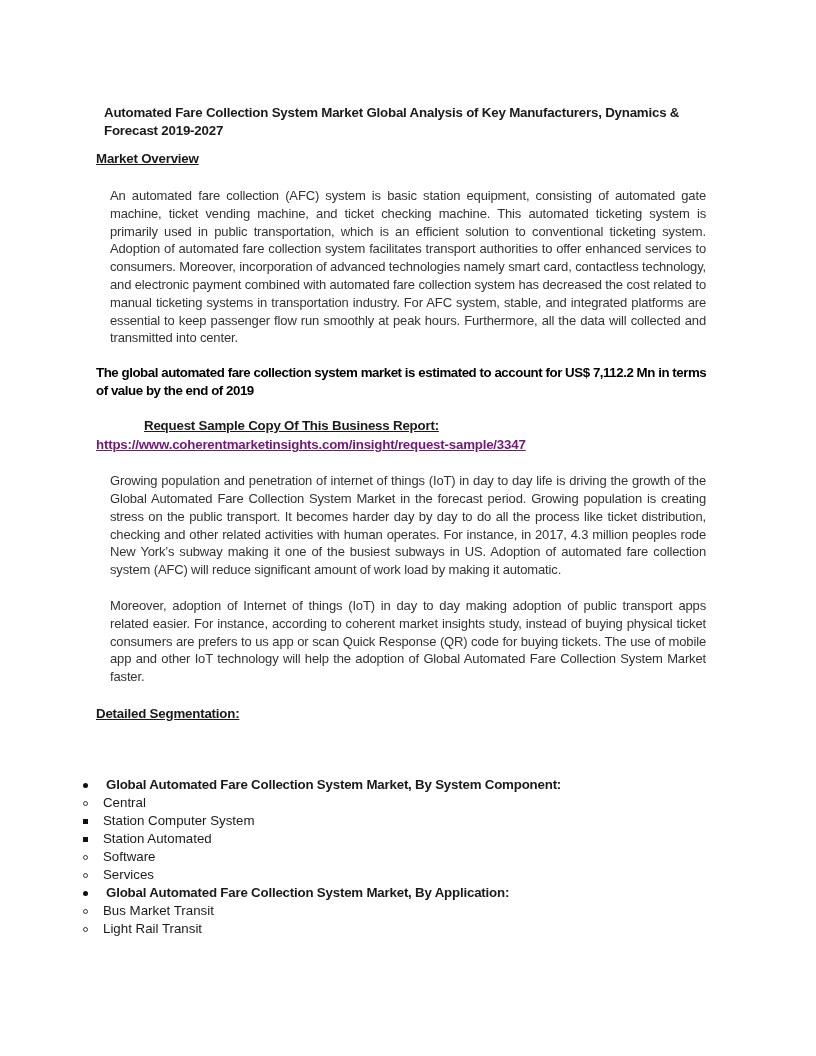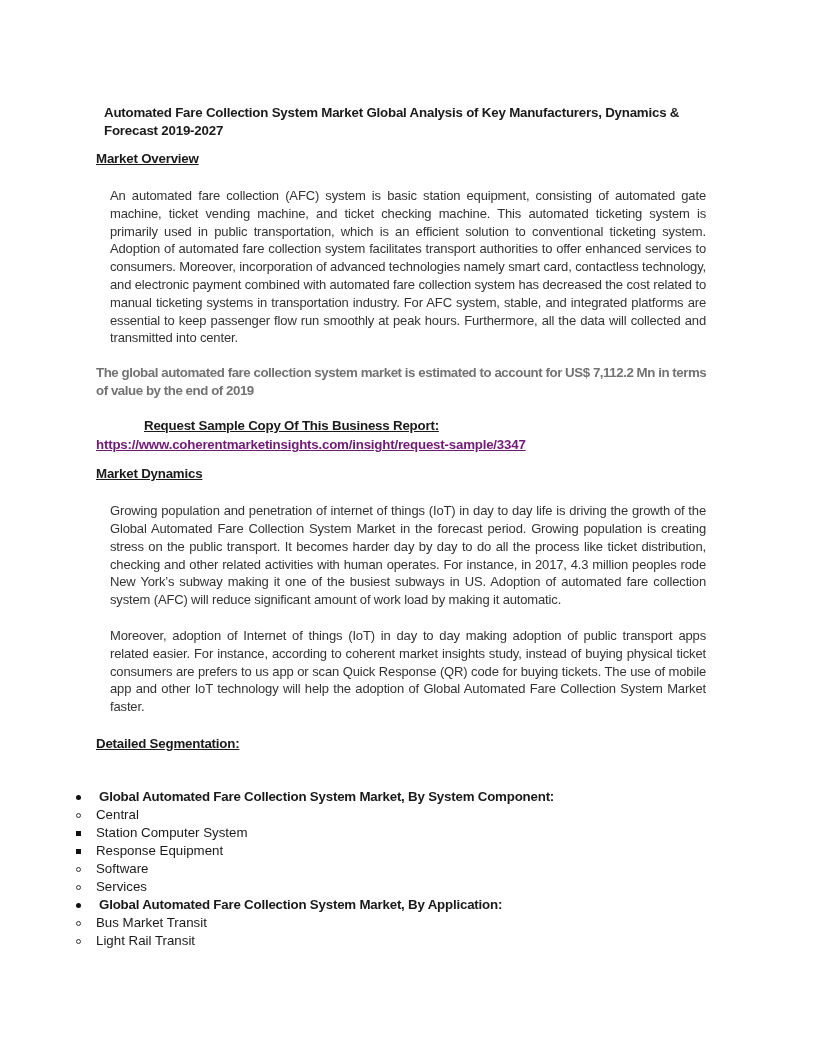--- a/index.html
+++ b/index.html
@@ -2,23 +2,23 @@
 <html><head>
 <meta charset="utf-8">
 <style>
   html, body { margin: 0; padding: 0; background: #ffffff; }
   body { width: 816px; height: 1056px; position: relative; overflow: hidden;
          font-family: "Liberation Sans", "DejaVu Sans", sans-serif; color: #1a1a1a; }
   .page { position: absolute; left: 96px; top: 96px; width: 624px; }
   .title { font-weight: bold; font-size: 13.3px; line-height: 18px; margin: 8px; letter-spacing: -0.2px; }
   .heading { font-weight: bold; font-size: 13.3px; line-height: 18px; margin: 0; letter-spacing: -0.2px; text-decoration: underline; }
   .para { font-size: 13px; line-height: 17.8px; text-align: justify; margin: 14px; color: #333; letter-spacing: -0.15px; }
-  .bold-para { font-weight: bold; font-size: 13.3px; line-height: 18px; margin: 0; color: #737373; letter-spacing: -0.45px; }
+  .bold-para { font-weight: bold; font-size: 13.3px; line-height: 18px; margin: 0; color: #000000; letter-spacing: -0.45px; }
   a.link { color: #701a75; text-decoration: underline; font-weight: bold; font-size: 13.3px; letter-spacing: -0.2px; }
-  .list { position: absolute; left: 0; width: 720px; margin-top: 12px; }
+  .list { position: absolute; left: 7px; width: 720px; }
   .li { position: relative; height: 18px; line-height: 18px; font-size: 13.3px; }
   .li .bullet { position: absolute; left: 72px; top: 0; width: 12px; text-align: center; color: #111; }
   .li .text { position: absolute; left: 96px; top: 0; white-space: nowrap; }
   .li.lvl0 .text { left: 99px; font-weight: bold; letter-spacing: -0.2px; }
   .sq { display: inline-block; width: 5px; height: 5px; background: #111; vertical-align: middle; }
   .dot { display: inline-block; width: 5px; height: 5px; border-radius: 50%; background: #111; vertical-align: middle; }
   .circ { display: inline-block; width: 5px; height: 5px; border-radius: 50%; border: 1px solid #333; vertical-align: middle; box-sizing: border-box; }
 </style>
 </head>
 <body>
@@ -28,21 +28,20 @@
 
   <h2 class="heading" style="margin-top:10px;">Market Overview</h2>
 
   <p class="para" style="margin-top:19px;">An automated fare collection (AFC) system is basic station equipment, consisting of automated gate machine, ticket vending machine, and ticket checking machine. This automated ticketing system is primarily used in public transportation, which is an efficient solution to conventional ticketing system. Adoption of automated fare collection system facilitates transport authorities to offer enhanced services to consumers. Moreover, incorporation of advanced technologies namely smart card, contactless technology, and electronic payment combined with automated fare collection system has decreased the cost related to manual ticketing systems in transportation industry. For AFC system, stable, and integrated platforms are essential to keep passenger flow run smoothly at peak hours. Furthermore, all the data will collected and transmitted into center.</p>
 
   <p class="bold-para" style="margin-top:17px;">The global automated fare collection system market is estimated to account for US$ 7,112.2 Mn in terms of value by the end of 2019</p>
 
   <p class="heading" style="margin-top:17px;padding-left:48px;">Request Sample Copy Of This Business Report:</p>
   <a class="link" href="#">https://www.coherentmarketinsights.com/insight/request-sample/3347</a>
 
-  <h2 class="heading" style="margin-top:12px;">Market Dynamics</h2>
 
   <p class="para" style="margin-top:19px;">Growing population and penetration of internet of things (IoT) in day to day life is driving the growth of the Global Automated Fare Collection System Market in the forecast period. Growing population is creating stress on the public transport. It becomes harder day by day to do all the process like ticket distribution, checking and other related activities with human operates. For instance, in 2017, 4.3 million peoples rode New York’s subway making it one of the busiest subways in US. Adoption of automated fare collection system (AFC) will reduce significant amount of work load by making it automatic.</p>
 
   <p class="para" style="margin-top:18px;">Moreover, adoption of Internet of things (IoT) in day to day making adoption of public transport apps related easier. For instance, according to coherent market insights study, instead of buying physical ticket consumers are prefers to us app or scan Quick Response (QR) code for buying tickets. The use of mobile app and other IoT technology will help the adoption of Global Automated Fare Collection System Market faster.</p>
 
   <h2 class="heading" style="margin-top:19px;">Detailed Segmentation:</h2>
 </div>
 
 <div class="list" style="top:776px;">
   <div class="li lvl0">
@@ -52,21 +51,21 @@
   <div class="li">
     <span class="bullet"><span class="circ"></span></span>
     <span class="text">Central</span>
   </div>
   <div class="li">
     <span class="bullet"><span class="sq"></span></span>
     <span class="text">Station Computer System</span>
   </div>
   <div class="li">
     <span class="bullet"><span class="sq"></span></span>
-    <span class="text">Response Equipment</span>
+    <span class="text">Station Automated</span>
   </div>
   <div class="li">
     <span class="bullet"><span class="circ"></span></span>
     <span class="text">Software</span>
   </div>
   <div class="li">
     <span class="bullet"><span class="circ"></span></span>
     <span class="text">Services</span>
   </div>
   <div class="li lvl0">

